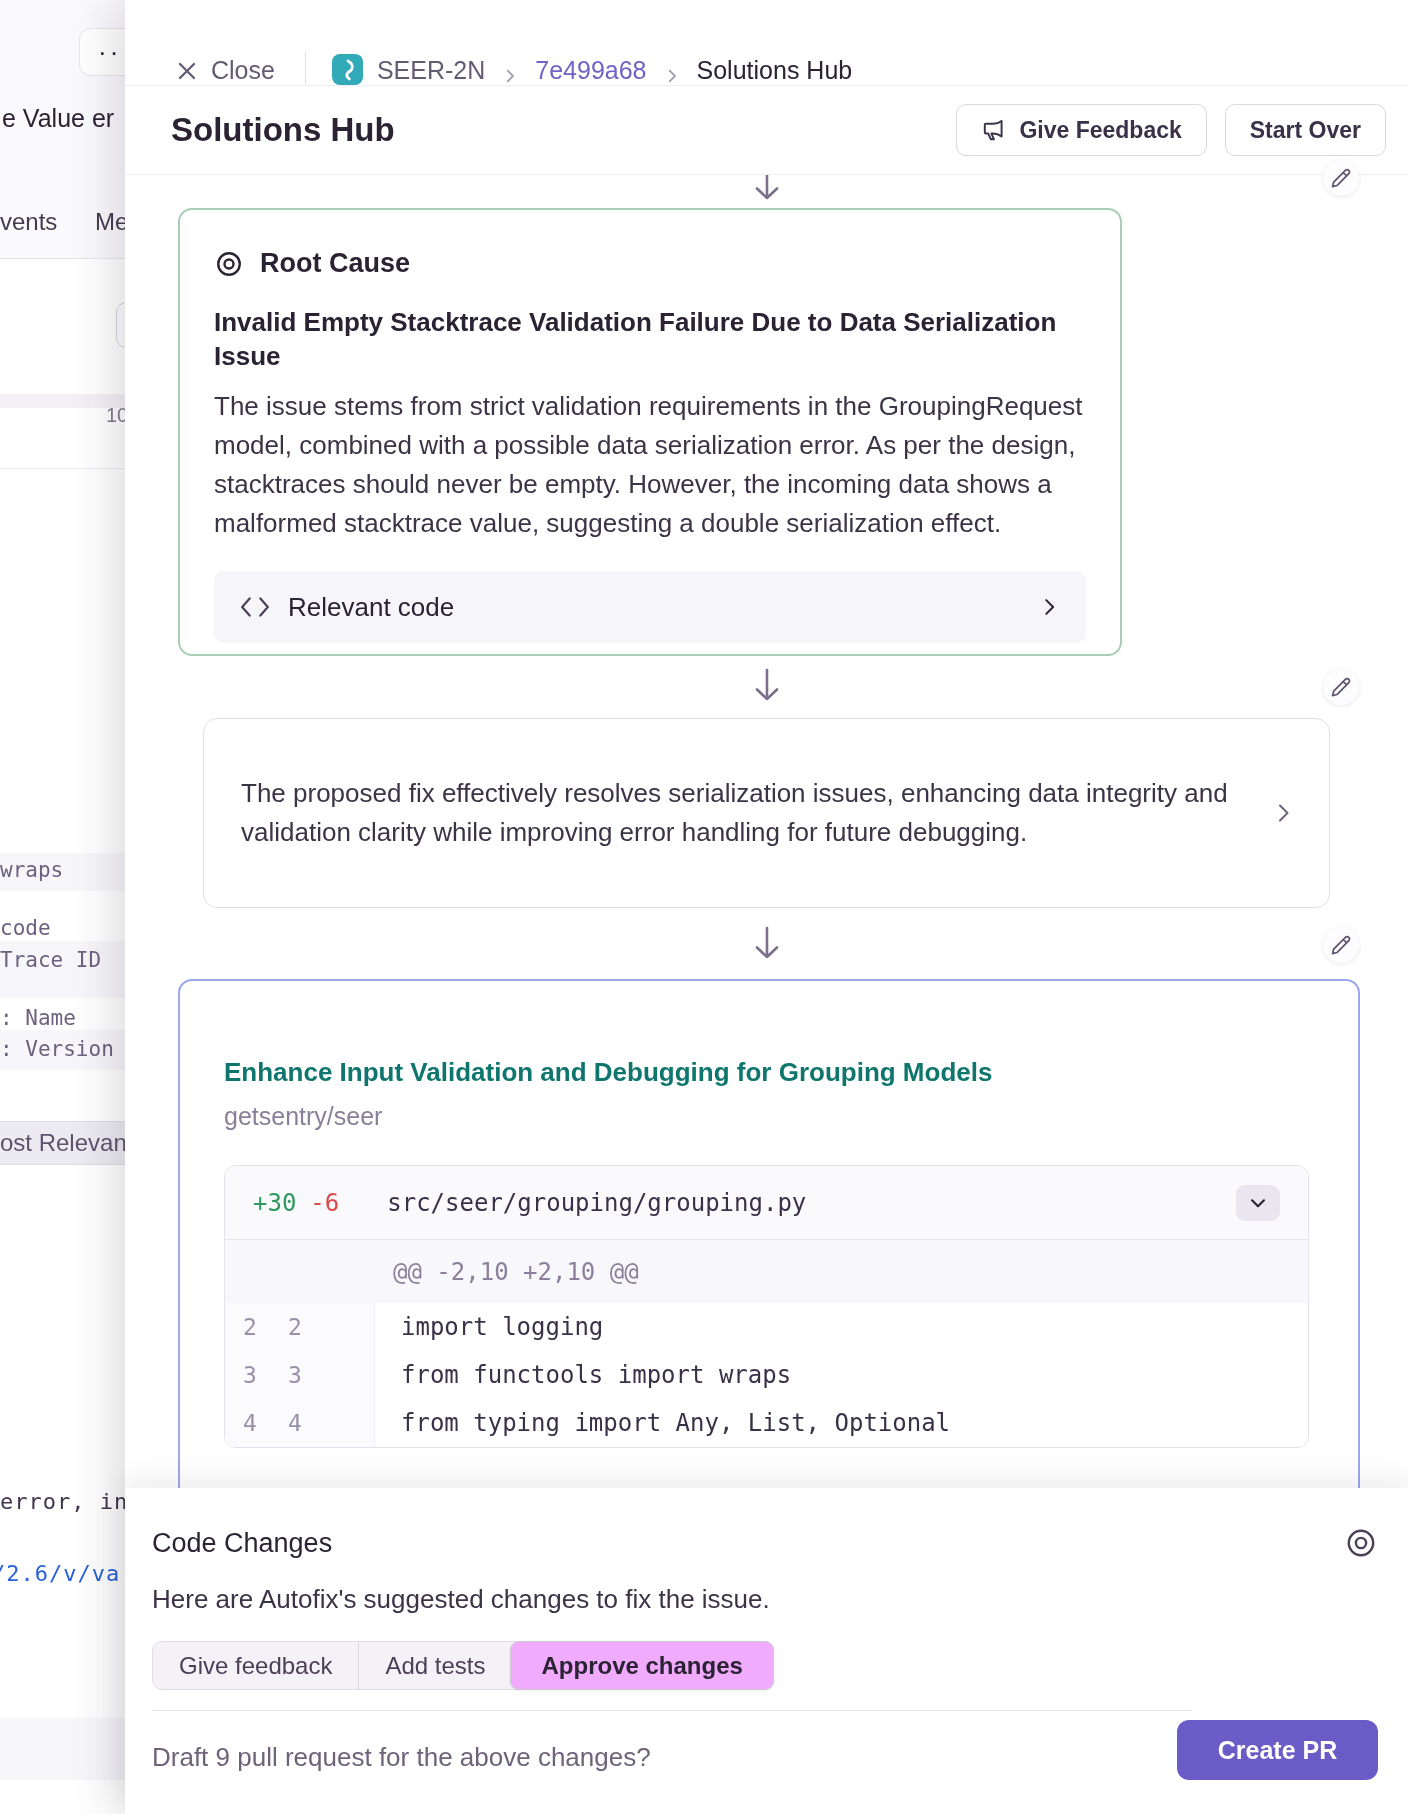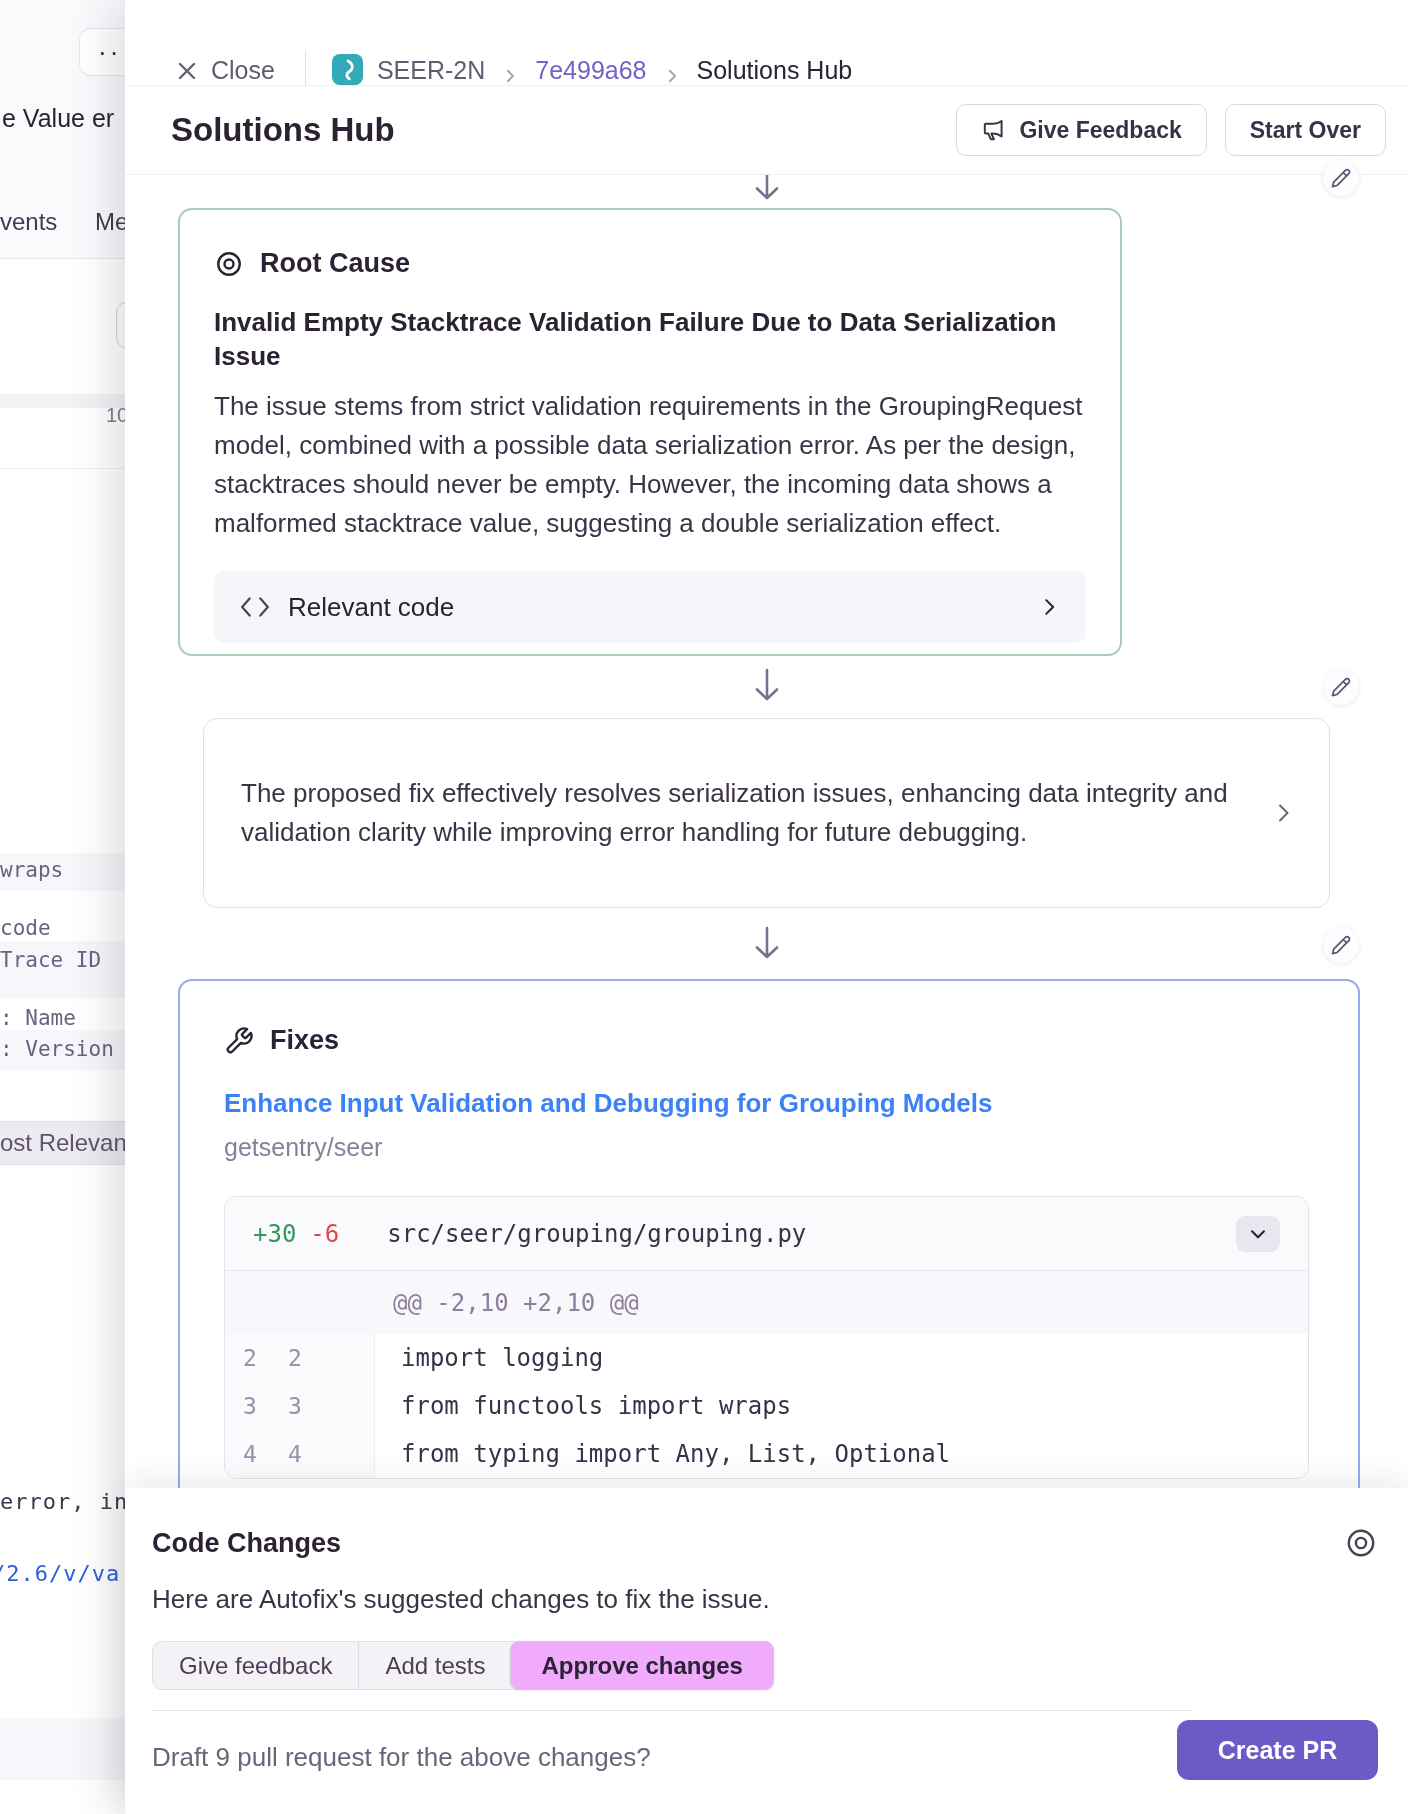--- a/index.html
+++ b/index.html
@@ -79,42 +79,42 @@
                 padding:0 26px;box-sizing:border-box;}
   .relevant-label{margin-left:18px;font-size:26px;color:#2b2233;}
   .relevant-row .chev{margin-left:auto;display:flex;align-items:center;}
 
   .card-insight{margin-left:78px;width:1127px;height:190px;border:1.5px solid #e3dfe9;display:flex;align-items:center;
                 padding:0 96px 0 37px;position:relative;}
   .insight-text{font-size:26px;color:#3d3347;line-height:39px;}
   .card-insight .chev{position:absolute;right:34px;top:50%;transform:translateY(-50%);}
 
   .card-fix{margin-left:53px;width:1182px;height:700px;border:2px solid #9ba8ec;padding:44px 44px 0 44px;}
-  .fix-heading{margin-top:32px;font-size:26px;font-weight:bold;color:#3b82f6;}
+  .fix-heading{margin-top:32px;font-size:26px;font-weight:bold;color:#0f766e;}
   .fix-repo{margin-top:14px;font-size:25px;color:#8a7f99;}
 
   .diff{margin-top:34px;width:1085px;border:1px solid #e5e1ea;border-radius:12px;box-sizing:border-box;overflow:hidden;background:#fff;}
   .diff-head{height:74px;background:#faf9fc;border-bottom:1px solid #eae6ee;display:flex;align-items:center;padding:0 28px;box-sizing:border-box;
              font-family:"DejaVu Sans Mono",monospace;font-size:24px;}
   .diff-add{color:#2f9960;}
   .diff-del{color:#dd4949;margin-left:14px;}
   .diff-file{margin-left:48px;color:#3a3149;}
   .diff-collapse{margin-left:auto;width:44px;height:36px;background:#e9e6ef;border-radius:9px;display:flex;align-items:center;justify-content:center;}
   .diff-hunk{height:63px;background:#f8f7fb;display:flex;align-items:center;padding-left:168px;box-sizing:border-box;
              font-family:"DejaVu Sans Mono",monospace;font-size:24px;color:#8b7f9b;}
   .diff-row{height:48px;display:flex;align-items:center;background:#fff;font-family:"DejaVu Sans Mono",monospace;font-size:24px;}
   .diff-gutter{width:150px;height:100%;display:flex;align-items:center;background:#fbfafc;border-right:1px solid #f1eef4;box-sizing:border-box;flex:0 0 auto;}
   .diff-num{width:45px;padding-left:18px;color:#9a90ab;font-size:23px;box-sizing:border-box;}
   .diff-code{padding-left:26px;color:#3a3149;white-space:pre;}
 
   
   .footer{position:absolute;left:0;bottom:0;width:1283px;height:326px;background:#fff;box-sizing:border-box;
           padding:38px 30px 0 27px;box-shadow:0 -10px 26px rgba(43,34,51,.08);z-index:4;}
   .footer-row1{display:flex;align-items:center;justify-content:space-between;}
-  .footer-title{font-size:27px;font-weight:bold;color:#2b2233;}
+  .footer-title{font-size:27px;font-weight:normal;color:#2b2233;}
   .footer-sub{margin-top:24px;font-size:26px;color:#3d3347;}
   .segmented{margin-top:26px;display:inline-flex;align-items:stretch;height:49px;background:#f4f2f7;border:1px solid #e2dee8;border-radius:10px;box-sizing:border-box;}
   .segment{display:flex;align-items:center;padding:0 26px;font-size:24px;color:#4a3f57;}
   .segment.first{border-right:1px solid #ddd8e2;}
   .segment.selected{background:#f0abfc;border:1px solid #cfc9d7;border-radius:9px;margin:-1px;font-weight:bold;color:#2b2233;
                     box-shadow:0 1px 3px rgba(43,34,51,.08);padding:0 30px;}
   .footer-bottom{position:relative;margin-top:20px;display:flex;align-items:center;justify-content:space-between;padding-top:10px;}
   .footer-bottom::before{content:"";position:absolute;left:0;top:0;width:1040px;height:1px;background:#e7e3ec;}
   .draft-q{font-size:26px;color:#6e6379;margin-top:14px;}
   .btn-primary{width:201px;height:60px;border-radius:12px;background:#6a5bc7;color:#fff;font-size:25px;font-weight:bold;
@@ -268,26 +268,20 @@
         <div class="pencil">
           <div class="pencil-wrap">
             <svg width="22" height="22" viewBox="0 0 24 24">
               <path d="M16.8 3.6a2.6 2.6 0 0 1 3.7 3.7L7.6 20.2 2.8 21.4 4 16.6 16.8 3.6z M14.5 6l3.6 3.6" fill="none" stroke="#5f5370" stroke-width="1.9" stroke-linejoin="round" stroke-linecap="round"></path>
             </svg>
           </div>
         </div>
       </div>
 
       <div class="card card-fix">
-        <div class="section-row">
-          <svg width="30" height="30" viewBox="0 0 24 24">
-            <path d="M14.7 6.3a1 1 0 0 0 0 1.4l1.6 1.6a1 1 0 0 0 1.4 0l3.77-3.77a6 6 0 0 1-7.94 7.94l-6.91 6.91a2.12 2.12 0 0 1-3-3l6.91-6.91a6 6 0 0 1 7.94-7.94l-3.76 3.76z" fill="none" stroke="#2b2233" stroke-width="1.9" stroke-linecap="round" stroke-linejoin="round"></path>
-          </svg>
-          <span class="section-title">Fixes</span>
-        </div>
         <div class="fix-heading">Enhance Input Validation and Debugging for Grouping Models</div>
         <div class="fix-repo">getsentry/seer</div>
 
         <div class="diff">
           <div class="diff-head">
             <span class="diff-add">+30</span>
             <span class="diff-del">-6</span>
             <span class="diff-file">src/seer/grouping/grouping.py</span>
             <span class="diff-collapse">
               <svg width="22" height="22" viewBox="0 0 24 24">

